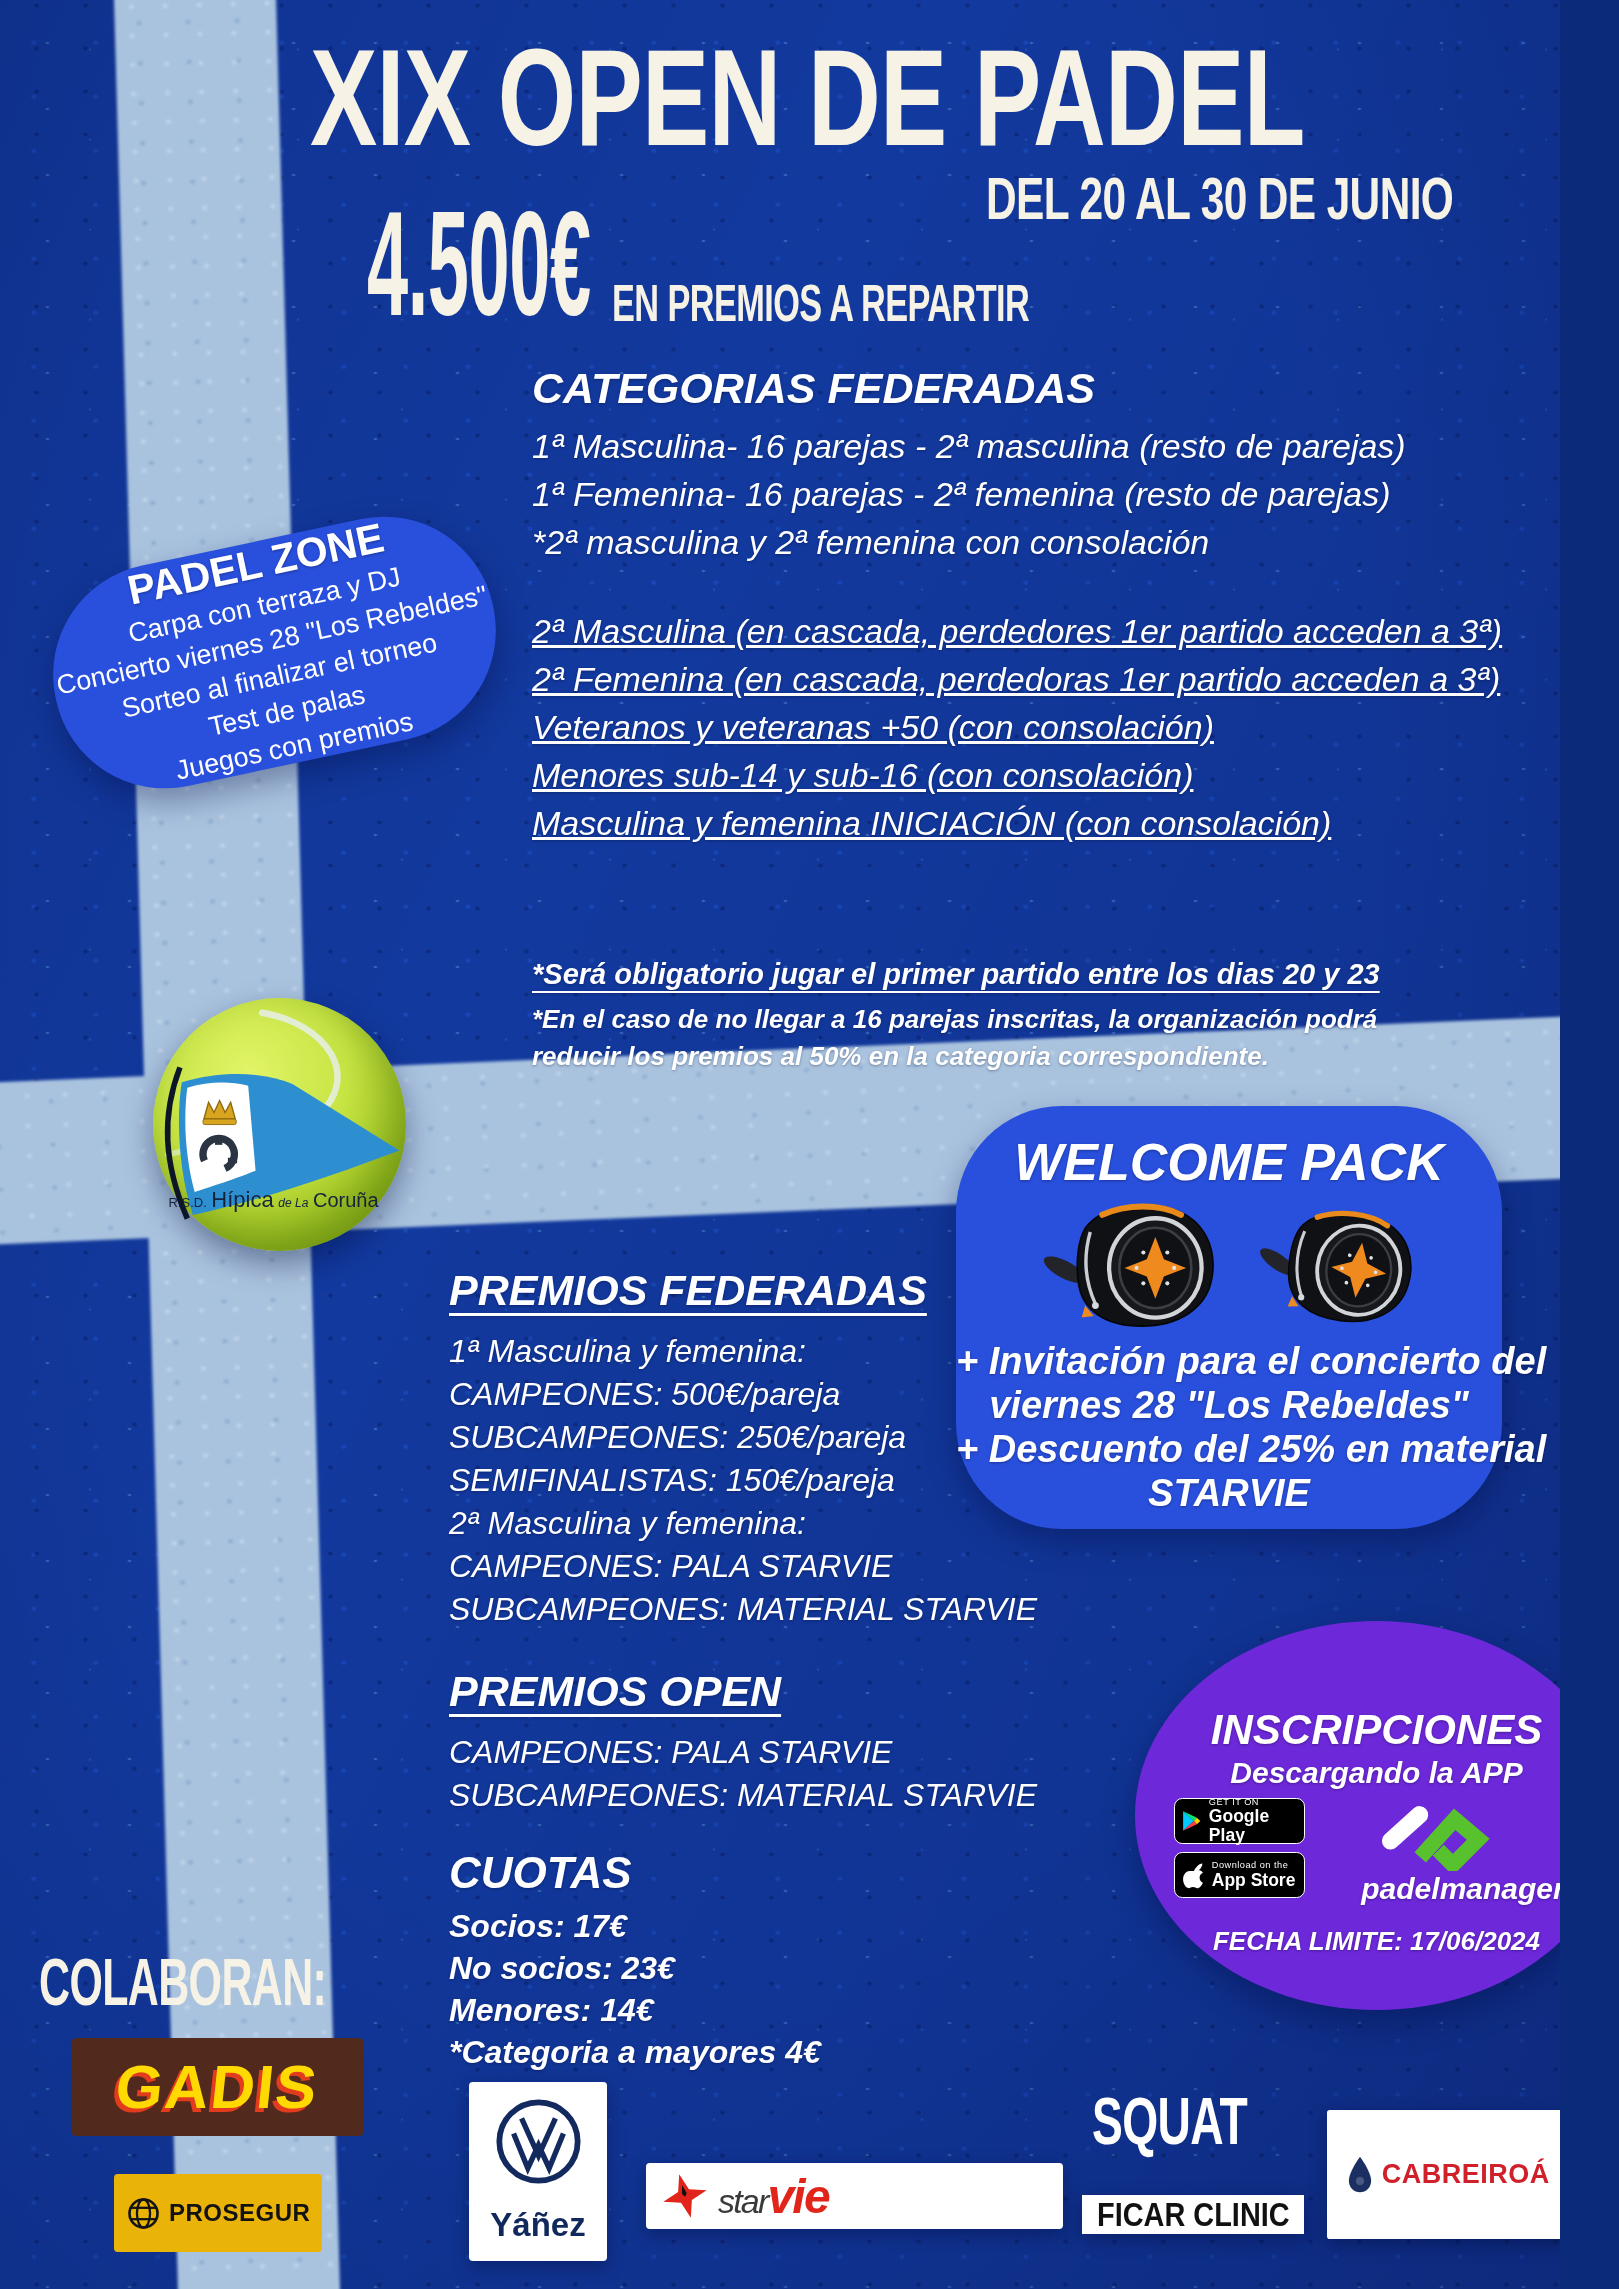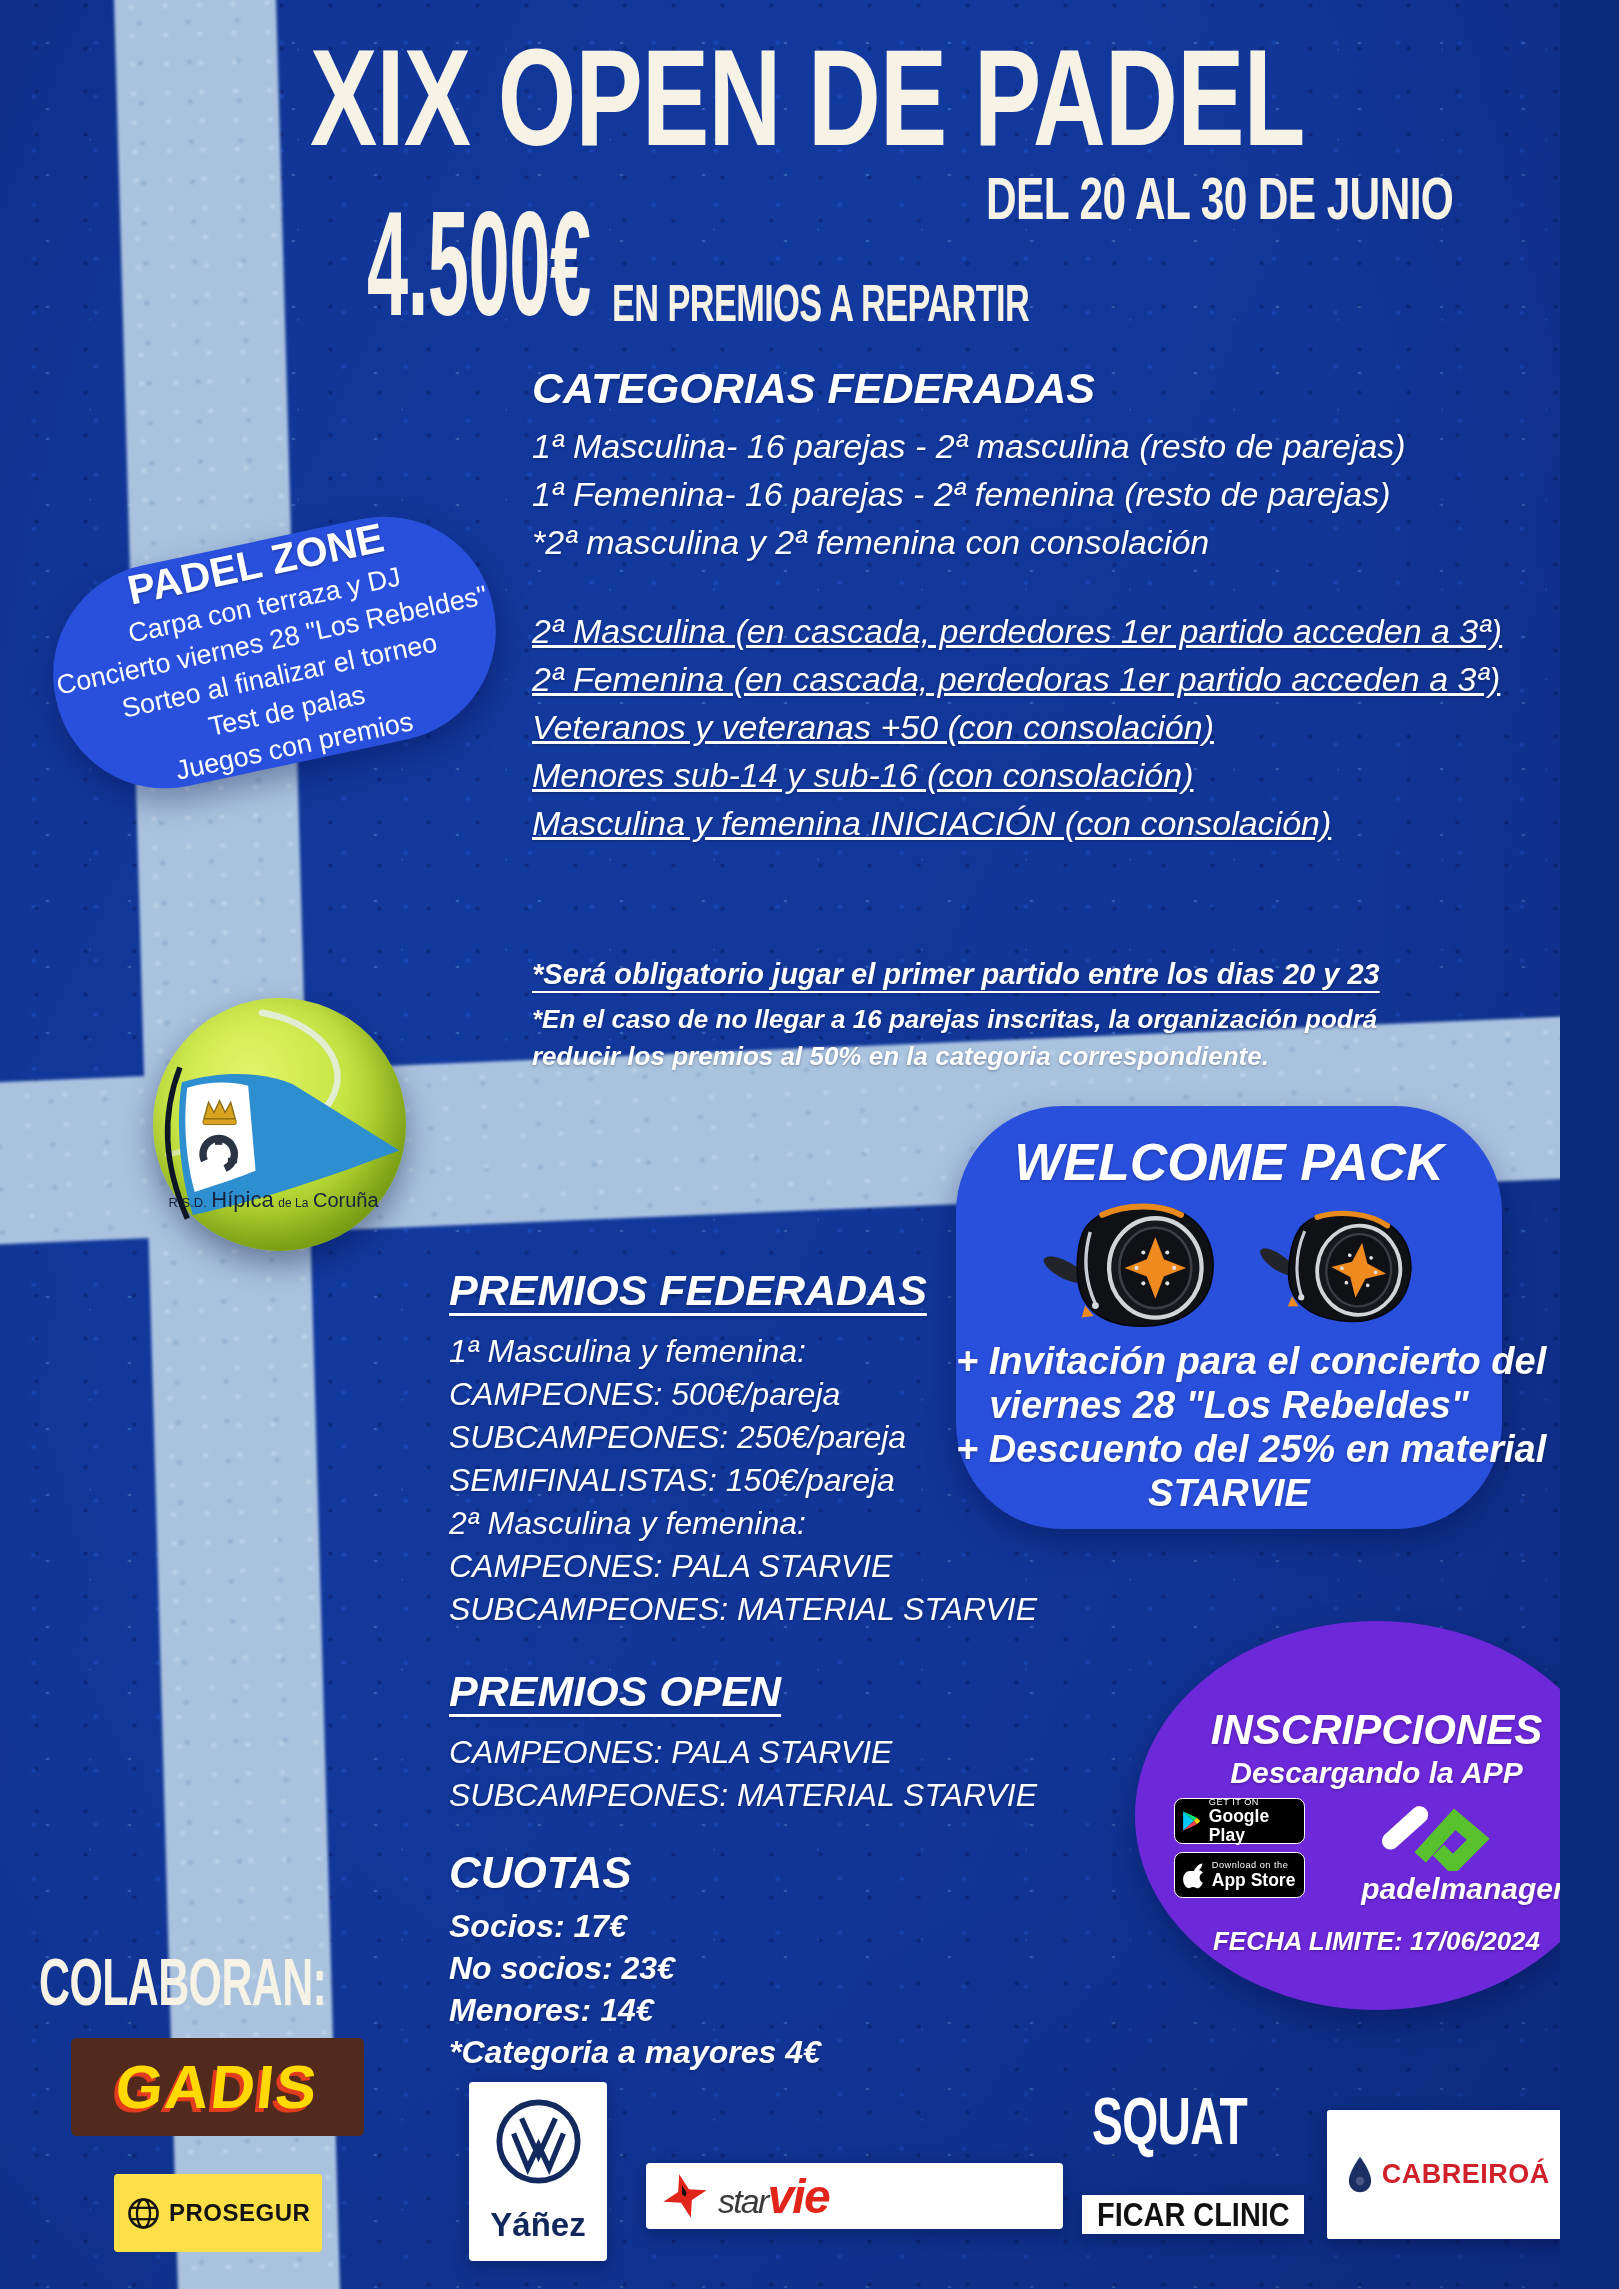--- a/index.html
+++ b/index.html
@@ -58,21 +58,21 @@
          display:flex;align-items:center;padding:0 7.4px;gap:7.4px;box-sizing:border-box;}
   .badge .txt{display:flex;flex-direction:column;line-height:1.05;color:#fff;}
   .badge .tag{font-size:9.2px;letter-spacing:0.5px;}
   .badge .store{font-size:17.5px;font-weight:bold;}
   
   .whitebox{background:#fff;box-shadow:0 5.5px 16.6px rgba(0,8,50,.35);}
   .gadis{left:71px;top:2038px;width:293px;height:98px;background:#512a1d;border-radius:5.5px;
          display:flex;align-items:center;justify-content:center;}
   .gadis span{font-size:61px;font-weight:800;color:#ffd900;letter-spacing:1.8px;
               transform:skewX(-6deg);text-shadow:-3.7px 3.7px 0 #e23b1e;}
-  .prosegur{left:114px;top:2174px;width:208px;height:78px;background:#fde047;border-radius:3.7px;
+  .prosegur{left:114px;top:2174px;width:208px;height:78px;background:#eab308;border-radius:3.7px;
             display:flex;align-items:center;justify-content:center;gap:8.3px;}
   .prosegur span{font-size:24px;font-weight:bold;color:#131313;letter-spacing:0.5px;}
   .vwbox{left:469px;top:2082px;width:138px;height:179px;border-radius:3.7px;
          display:flex;flex-direction:column;align-items:center;justify-content:space-between;
          padding:14.8px 0 16.6px;box-sizing:border-box;}
   .vwbox span{font-size:33px;font-weight:bold;color:#10285c;}
   .starviebox{left:646px;top:2163px;width:417px;height:66px;border-radius:3.7px;
               display:flex;align-items:center;padding:0 14.8px;gap:9.2px;box-sizing:border-box;}
   .starviebox .wordA{font-size:34px;font-weight:400;font-style:italic;color:#3a3a3a;letter-spacing:-1.8px;}
   .starviebox .wordB{font-size:48px;font-weight:800;font-style:italic;color:#e1251b;letter-spacing:-1.8px;}
@@ -146,21 +146,21 @@
     </g>
     <g>
       <circle cx="72" cy="102" r="17" stroke="#2a3442" stroke-width="8" fill="none" stroke-dasharray="80 27" transform="rotate(155 72 102)"></circle>
       <rect x="68" y="84" width="8" height="8" fill="#2a3442"></rect>
       <rect x="82" y="106" width="10" height="6" fill="#2a3442"></rect>
     </g>
   </svg>
   <div class="abs clubname" style="left:181px;top:1187px;width:185px;justify-content:center;">
     <span style="font-size:13px;">R.S.D.</span>
     <span style="font-size:22px;">Hípica</span>
-    <span style="font-size:12px;">de La</span>
+    <span style="font-size:12px;font-style:italic;">de La</span>
     <span style="font-size:20px;">Coruña</span>
   </div>
 
   <div class="abs wpack">
     <div class="abs wit b" style="left:0;top:26px;width:100%;text-align:center;font-size:52px;">WELCOME PACK</div>
     <div class="abs" style="left:0;top:90px;width:100%;display:flex;justify-content:center;gap:31px;align-items:center;">
       <svg width="185" height="137" viewBox="0 0 210 160">
         <ellipse cx="28" cy="86" rx="27" ry="10" fill="#23242a" transform="rotate(28 28 86)"></ellipse>
         <path d="M52 38 C70 12 120 4 156 16 C192 28 206 62 200 96 C194 132 160 152 118 152 C76 152 48 134 44 100 C41 76 44 52 52 38 Z" fill="#101114" stroke="#05060a" stroke-width="2"></path>
         <path d="M72 22 C100 9 140 9 164 22" stroke="#e98a1c" stroke-width="7" fill="none" stroke-linecap="round"></path>

